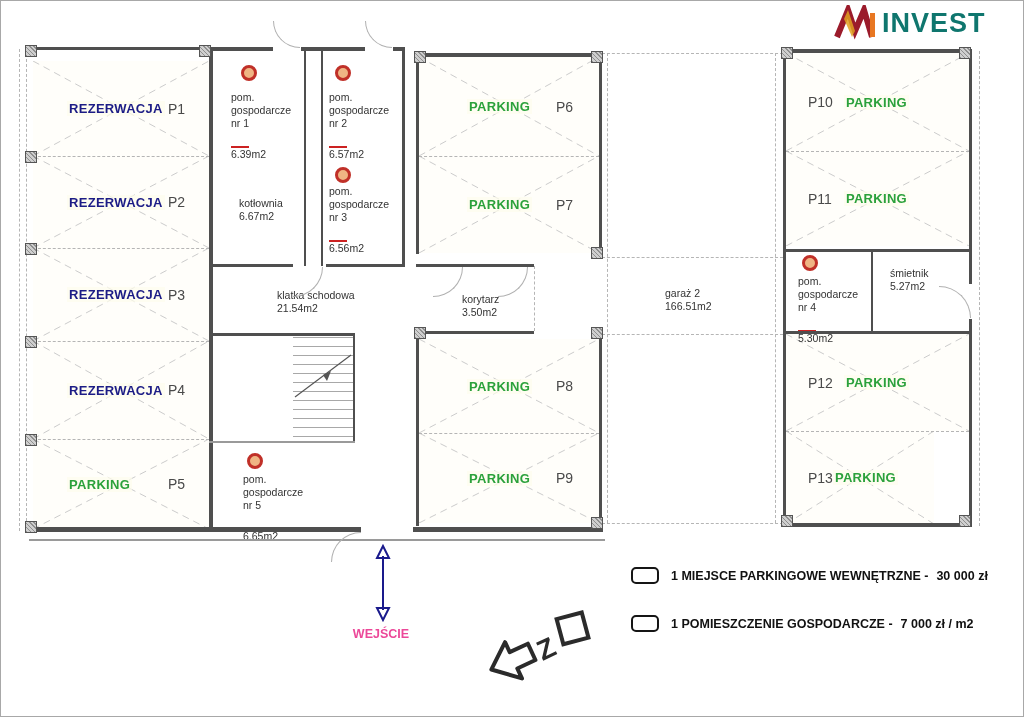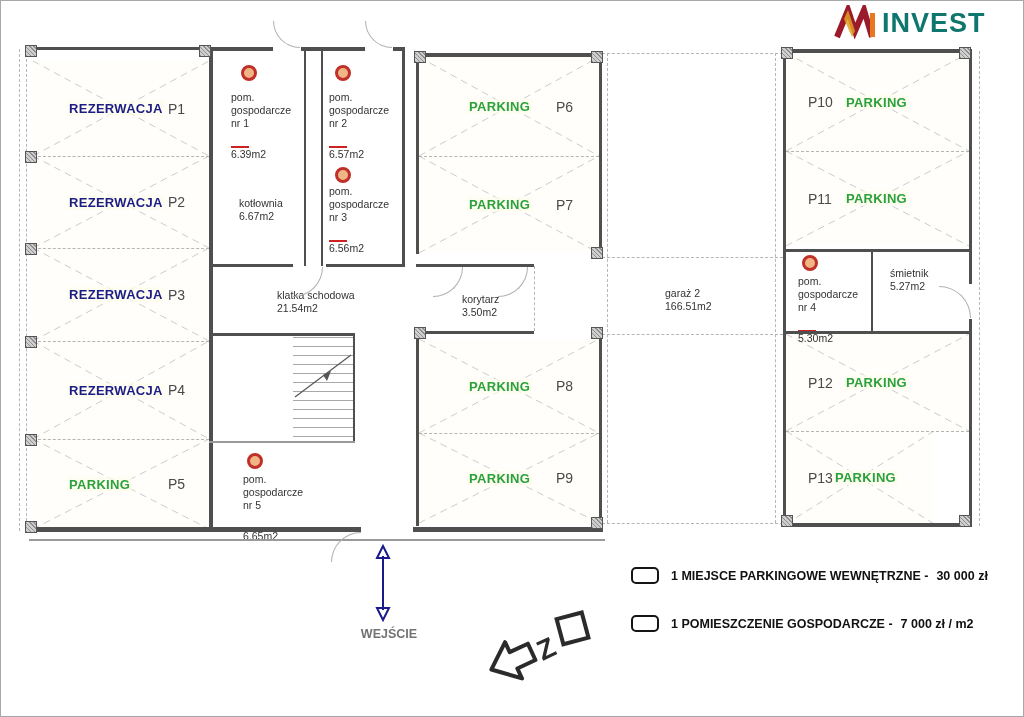--- a/index.html
+++ b/index.html
@@ -29,21 +29,21 @@
   
   .rlabel{position:absolute;font-size:10.5px;line-height:13px;color:#333;}
   .rlabel .nr{display:inline-block;border-bottom:2px solid #cc2222;padding-bottom:16px;}
   .rlabel span{display:block;}
   .marker{position:absolute;width:10px;height:10px;border:3px solid #c03028;border-radius:50%;background:#efb584;}
   .winda{position:absolute;border:5px solid #8d8d8d;outline:2px solid #4a4a4a;background:#fff;display:flex;align-items:center;justify-content:center;font-weight:bold;font-size:15px;color:#000;letter-spacing:.5px;}
   .stairs{position:absolute;background:repeating-linear-gradient(to bottom,#a8a8a8 0,#a8a8a8 1px,transparent 1px,transparent 9px);}
   .center2{text-align:center;}
   
   .title{position:absolute;left:42px;top:641px;font-size:21px;font-weight:bold;color:#b13030;letter-spacing:1.5px;}
-  .entr-label{position:absolute;left:348px;top:626px;width:80px;text-align:center;font-size:12.5px;font-weight:bold;color:#737373;}
+  .entr-label{position:absolute;left:340px;top:626px;width:80px;text-align:center;font-size:12.5px;font-weight:bold;color:#ec4899;}
   .legend{position:absolute;left:630px;top:566px;width:380px;}
   .legend-row{display:flex;align-items:center;margin-bottom:31px;}
   .legend-icon{width:24px;height:13px;border:2.5px solid #151515;border-radius:5px;margin-right:12px;flex:none;}
   .legend-text{font-size:12.5px;font-weight:bold;color:#111;white-space:nowrap;}
   .legend-price{margin-left:8px;}
   
   .logo{position:absolute;left:833px;top:4px;display:flex;align-items:center;}
   .logo .invest{color:#0f766e;font-size:27px;font-weight:bold;letter-spacing:1px;margin-left:2px;}
 </style>
 </head>

